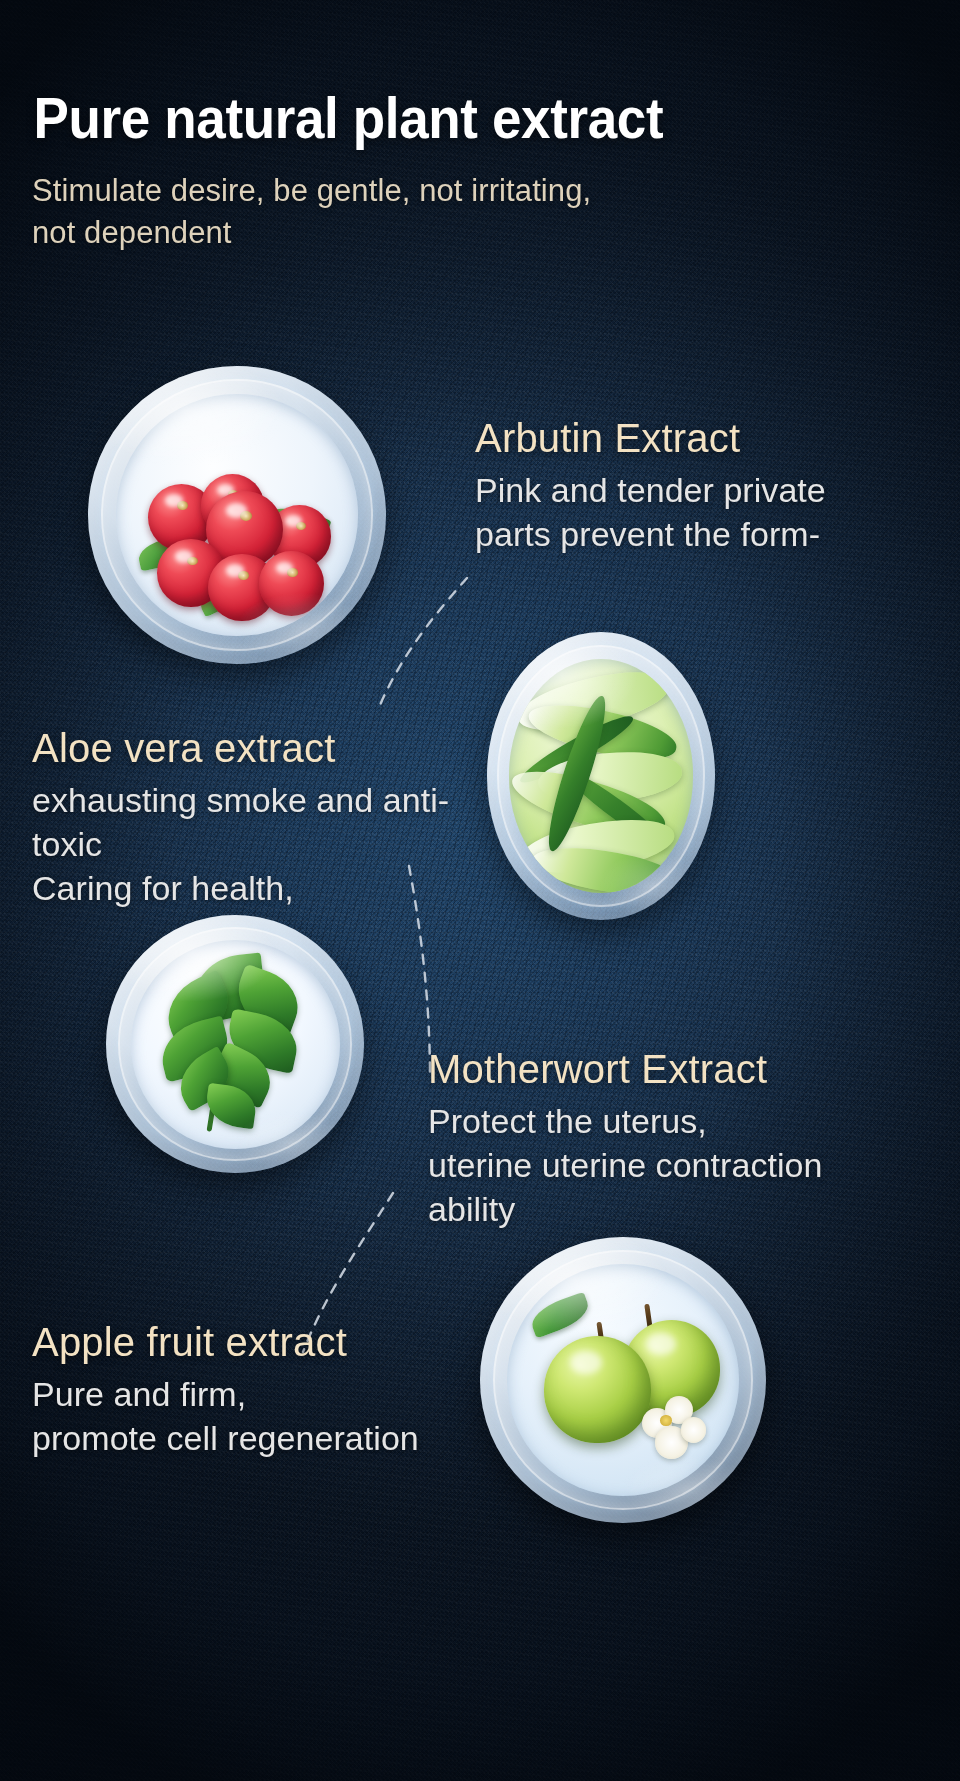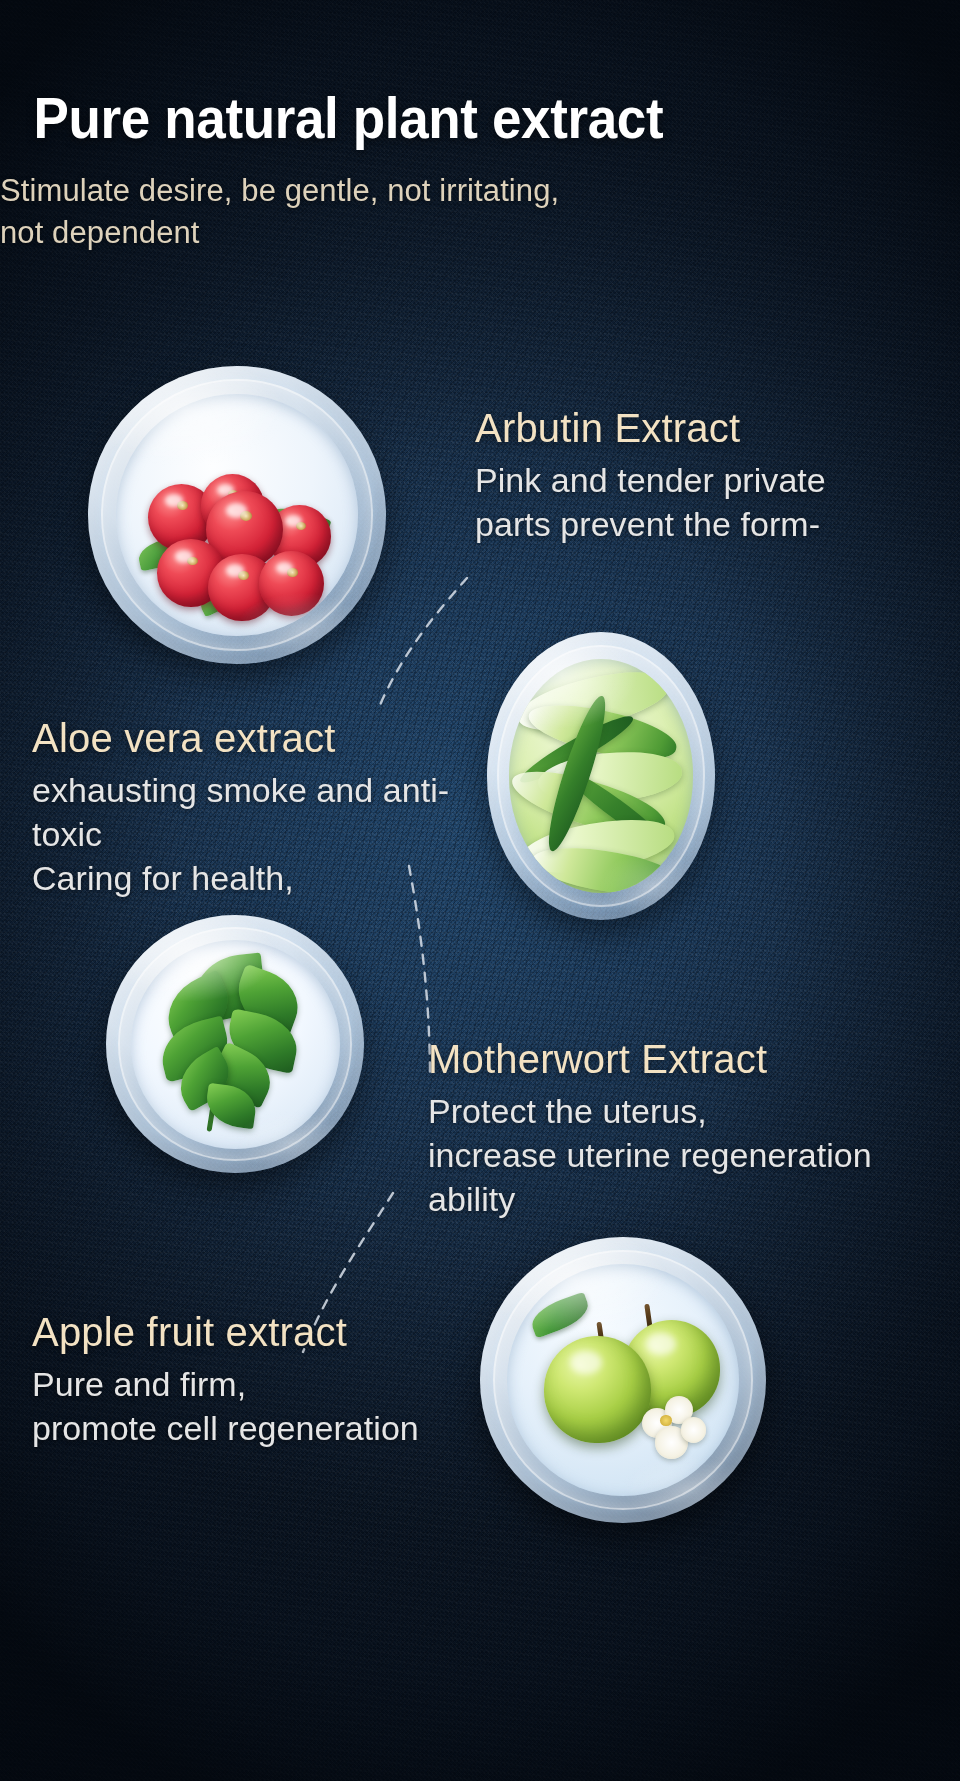--- a/index.html
+++ b/index.html
@@ -47,21 +47,21 @@
     letter-spacing:-.4px; line-height:1.06;
     transform:scaleX(.93); transform-origin:center;
     text-shadow:0 2px 10px rgba(0,0,0,.55);
   }
   #subtitle {
     margin-top:22px;
     font-size:31px; color:#ded2bb; line-height:1.33;
     font-weight:300; letter-spacing:.1px;
     text-shadow:0 1px 5px rgba(0,0,0,.5);
   }
-  #subtitle .sl { display:block; }
+  #subtitle .sl { display:block;padding-left:32px; }
 
   
   .dish { position:absolute; border-radius:50%; z-index:3; }
   .dish .rim {
     position:absolute; inset:0; border-radius:50%;
     background:
       radial-gradient(circle at 36% 26%, rgba(255,255,255,.97) 0%, rgba(226,238,250,.93) 38%, rgba(186,209,232,.86) 62%, rgba(150,180,212,.62) 80%, rgba(120,155,195,.26) 93%, rgba(110,145,185,0) 100%);
     box-shadow:0 14px 34px rgba(0,0,0,.45), inset 0 0 22px rgba(255,255,255,.38);
   }
   .dish .rim2 {
@@ -122,21 +122,21 @@
     border-radius:50%; background:rgba(255,255,255,.6); filter:blur(3px); }
   .astem { position:absolute; width:5px; background:linear-gradient(180deg,#6b4a22,#3d2a12); border-radius:3px; transform:rotate(-8deg); }
   .flower { position:absolute; border-radius:50%; background:radial-gradient(circle,#ffffff 0%,#f5f2e4 60%,#ded7bd 100%);
     box-shadow:0 2px 5px rgba(40,50,30,.28); }
   .flower-core { position:absolute; border-radius:50%; background:radial-gradient(circle,#f3d96a,#c9a531); }
 
   
   #connectors { position:absolute; inset:0; z-index:4; pointer-events:none; }
 
   
-  .block { position:absolute; z-index:5; }
+  .block { position:absolute; z-index:5;margin-top:10px; }
   .heading {
     font-size:40px; color:#f3e2c3; font-weight:400; line-height:1.12;
     letter-spacing:.2px; text-shadow:0 2px 7px rgba(0,0,0,.5);
   }
   .body {
     margin-top:7px;
     font-size:34px; color:#e5e5e5; font-weight:400; line-height:1.3;
     letter-spacing:.05px; text-shadow:0 1px 5px rgba(0,0,0,.55);
   }
   .body .bl { display:block; }
@@ -267,21 +267,21 @@
   <div class="body">
     <span class="bl">exhausting smoke and anti-toxic</span>
     <span class="bl">Caring for health,</span>
   </div>
 </div>
 
 <div class="block" id="block-motherwort">
   <div class="heading">Motherwort Extract</div>
   <div class="body">
     <span class="bl">Protect the uterus,</span>
-    <span class="bl">increase uterine regeneration</span>
+    <span class="bl">uterine uterine contraction</span>
     <span class="bl">ability</span>
   </div>
 </div>
 
 <div class="block" id="block-apple">
   <div class="heading">Apple fruit extract</div>
   <div class="body">
     <span class="bl">Pure and firm,</span>
     <span class="bl">promote cell regeneration</span>
   </div>

